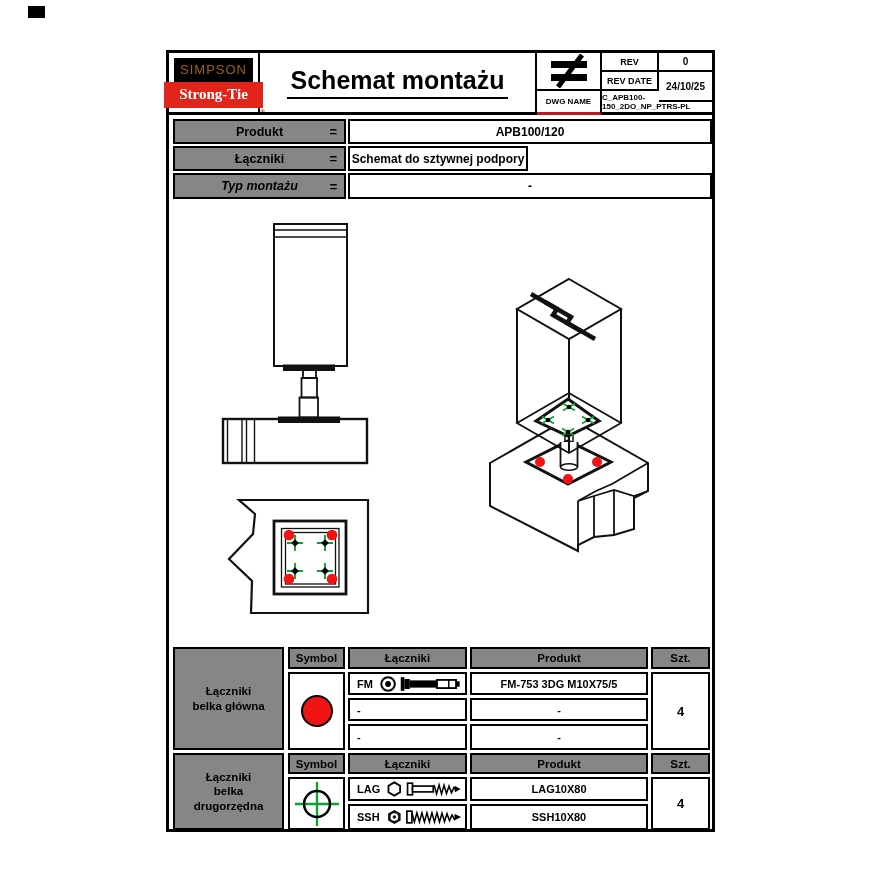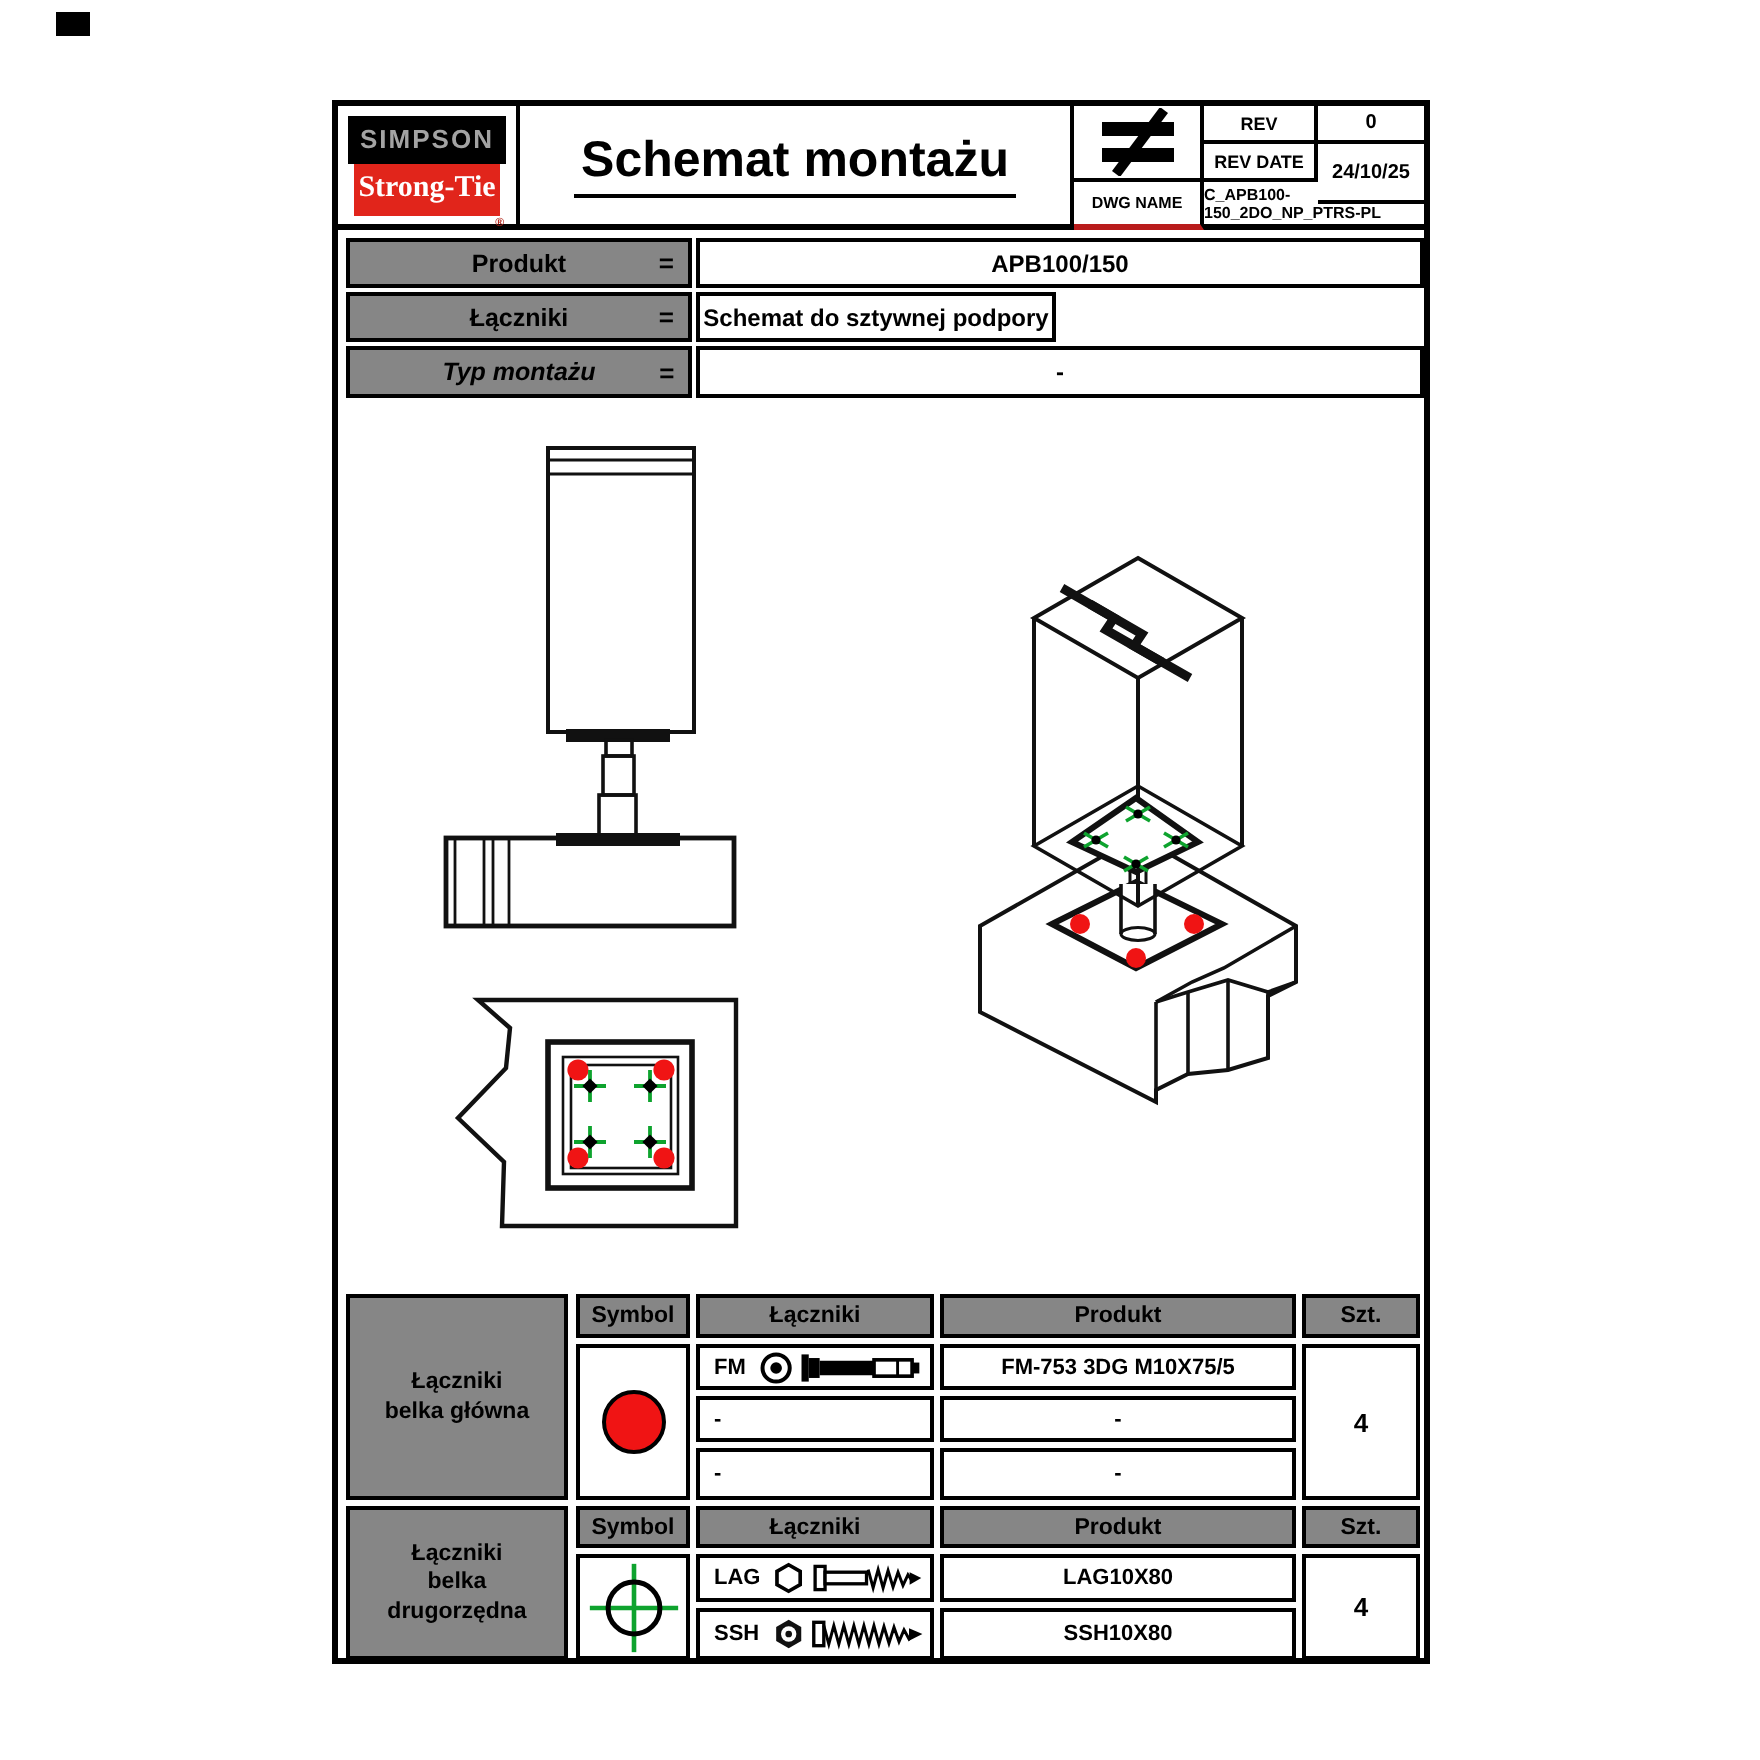--- a/index.html
+++ b/index.html
@@ -5,21 +5,21 @@
   html,body{margin:0;padding:0;background:#ffffff;}
   #page{position:relative;width:880px;height:880px;background:#fff;font-family:"Liberation Sans",sans-serif;color:#000;overflow:hidden;}
   .abs{position:absolute;box-sizing:border-box;}
   #frame{left:166px;top:50px;width:549px;height:782px;border:3px solid #000;}
   .cell{position:absolute;box-sizing:border-box;display:flex;align-items:center;justify-content:center;}
   .b2{border:2px solid #000;}
   .gray{background:#868686;}
   .pre{white-space:pre-line;text-align:center;line-height:1.25;}
   
   .hdr-sep{border-right:2px solid #000;}
-  #logo-black{background:#000;color:#a3a3a3;font-weight:bold;font-size:13px;letter-spacing:1px;}
+  #logo-black{background:#000;color:#a16207;font-weight:normal;font-size:13px;letter-spacing:1px;}
   #logo-red{background:#e1251b;color:#fff;font-weight:bold;font-size:15px;font-family:"Liberation Serif",serif;}
   #title{font-size:25px;font-weight:bold;}
   #title span{border-bottom:2.5px solid #000;padding:0 4px 2px 4px;}
   .revlab{font-size:9px;font-weight:bold;}
   .revval{font-size:10px;font-weight:bold;}
   .dwg{font-size:8px;font-weight:bold;}
   
   .info-label{font-size:12.5px;font-weight:bold;}
   .info-val{font-size:12px;font-weight:bold;}
   .eq{position:absolute;right:7px;font-size:13px;font-weight:bold;}
@@ -37,21 +37,21 @@
 <div id="page">
 
 <div class="abs" style="left:28px;top:6px;width:17px;height:12px;background:#000;"></div>
 
 <div id="frame" class="abs">
 
   <div class="cell hdr-sep" style="left:0;top:0;width:91px;height:62px;border-bottom:3px solid #000;flex-direction:column;gap:0;">
     <div class="cell" id="logo-black" style="position:relative;width:79px;height:24px;">
       <span>SIMPSON</span>
     </div>
-    <div class="cell" id="logo-red" style="position:relative;width:73px;height:26px;">
+    <div class="cell" id="logo-red" style="position:relative;width:99px;height:26px;">
       <span>Strong-Tie</span>
       <span style="position:absolute;right:-2px;bottom:-7px;font-size:6px;color:#b02015;font-family:'Liberation Sans',sans-serif;">®</span>
     </div>
   </div>
 
   <div class="cell hdr-sep" id="title" style="left:91px;top:0;width:277px;height:62px;border-bottom:3px solid #000;">
     <span>Schemat montażu</span>
   </div>
 
   <div class="cell hdr-sep" style="left:368px;top:0;width:65px;height:38px;border-bottom:2px solid #000;">
@@ -79,21 +79,21 @@
   </div>
   <div class="cell dwg" style="left:433px;top:38px;width:110px;height:24px;border-bottom:3px solid #000;">
     <span>C_APB100-150_2DO_NP_PTRS-PL</span>
   </div>
 
   <div class="cell b2 gray" style="left:4px;top:66px;width:173px;height:25px;">
     <span class="info-label">Produkt</span>
     <span class="eq">=</span>
   </div>
   <div class="cell b2 info-val" style="left:179px;top:66px;width:364px;height:25px;">
-    <span>APB100/150</span>
+    <span>APB100/120</span>
   </div>
 
   <div class="cell b2 gray" style="left:4px;top:93px;width:173px;height:25px;">
     <span class="info-label">Łączniki</span>
     <span class="eq">=</span>
   </div>
   <div class="cell b2 info-val" style="left:179px;top:93px;width:180px;height:25px;">
     <span>Schemat do sztywnej podpory</span>
   </div>
 

